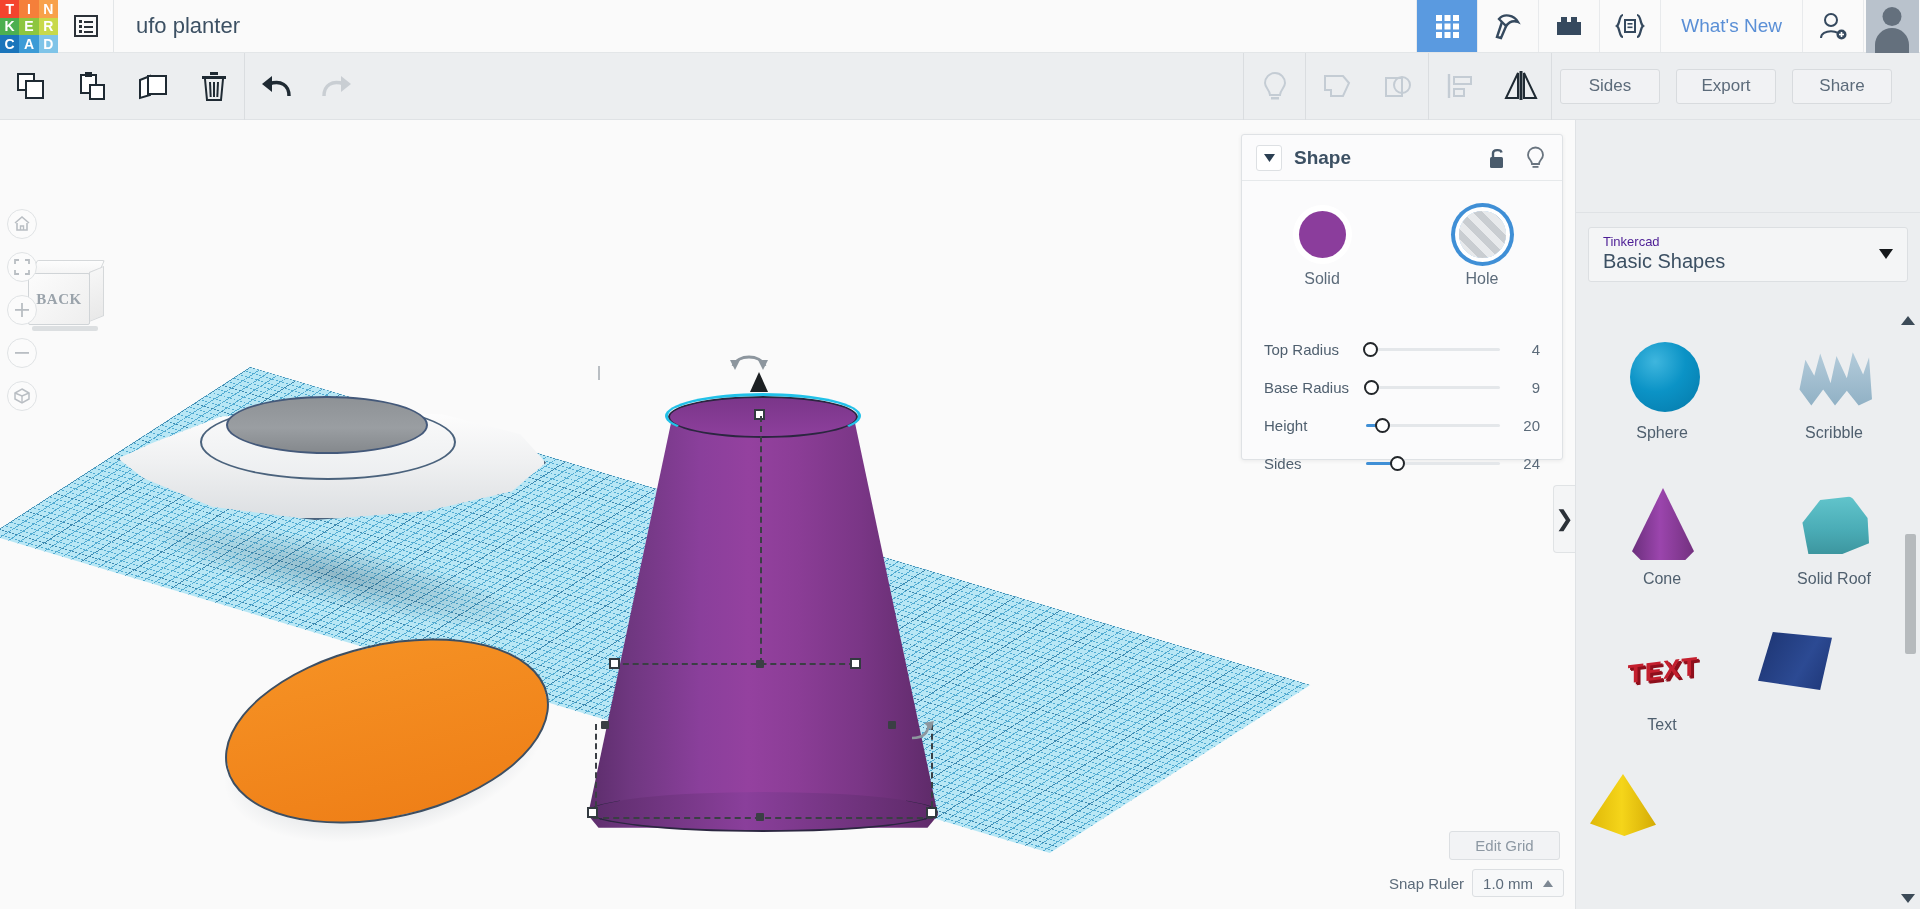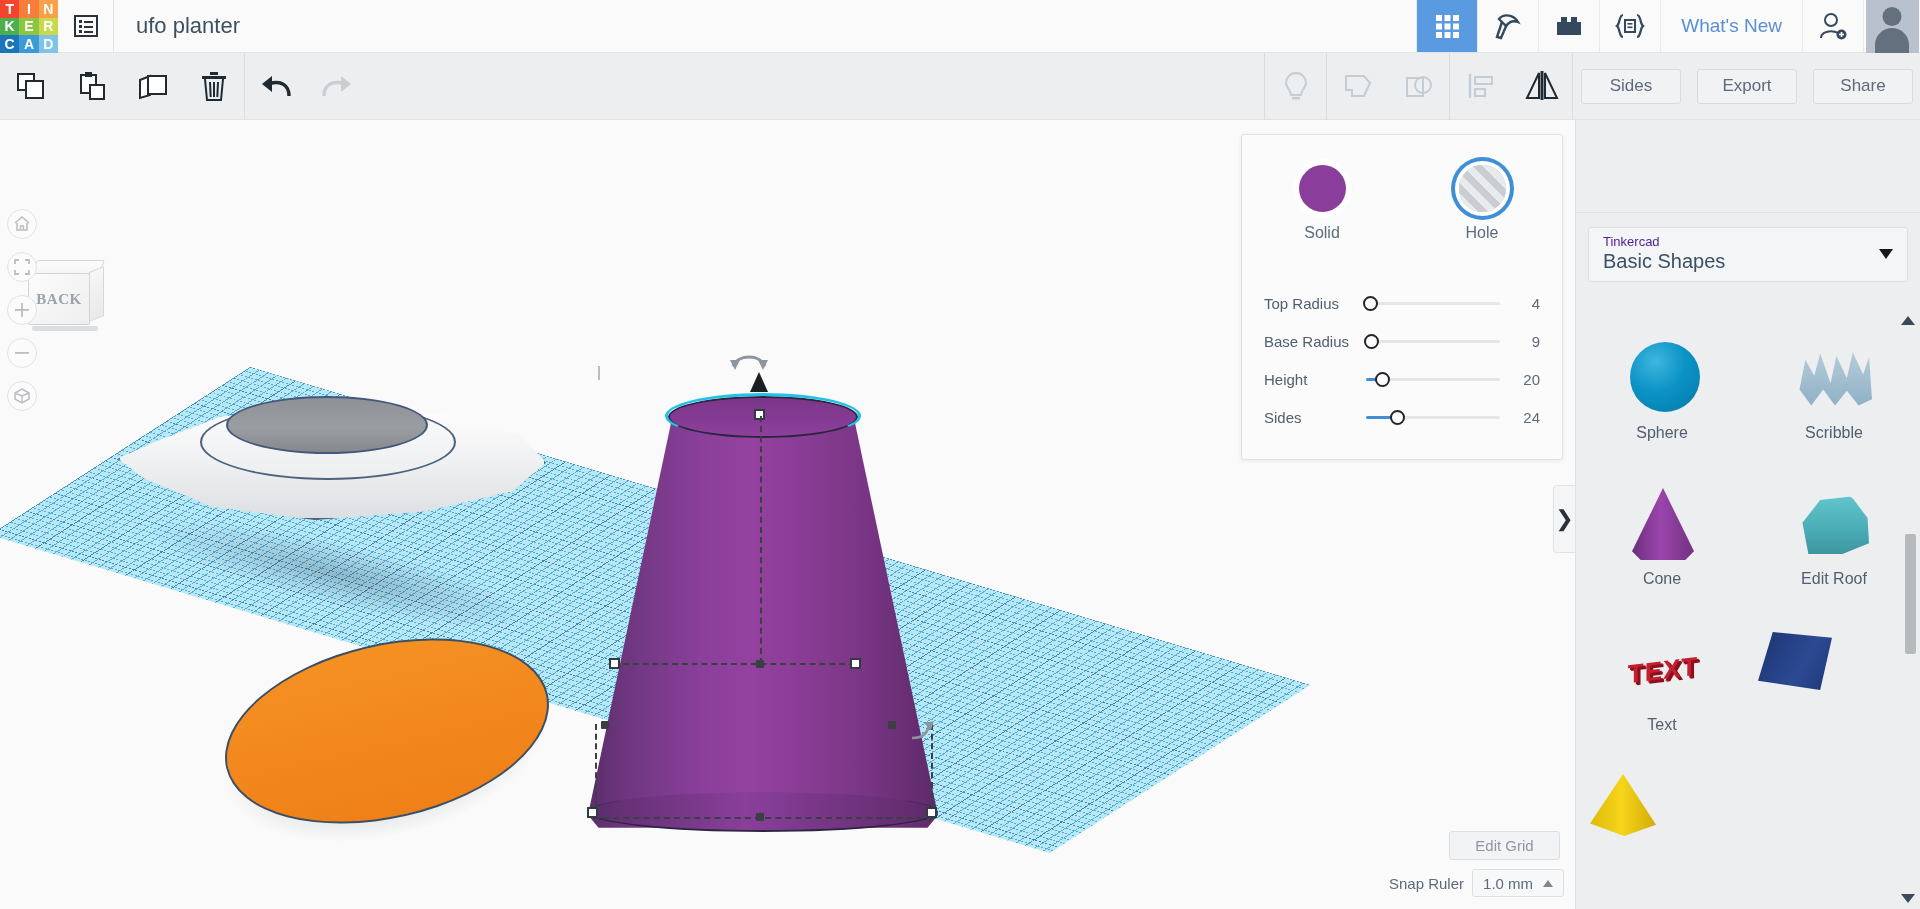--- a/index.html
+++ b/index.html
@@ -552,21 +552,21 @@
       <svg width="36" height="32" viewBox="0 0 36 32">
         <path d="M15 3 L15 28 L3 28 Z" fill="none" stroke="#1f2a33" stroke-width="2"></path>
         <path d="M21 3 L21 28 L33 28 Z" fill="none" stroke="#1f2a33" stroke-width="2"></path>
         <line x1="18" y1="1" x2="18" y2="30" stroke="#1f2a33" stroke-width="3"></line>
       </svg>
     </div>
     <div class="t2-sep"></div>
 
     <div class="t2-text-btn">Sides</div>
     <div class="t2-text-btn">Export</div>
-    <div class="t2-text-btn" style="margin-right:7px">Share</div>
+    <div class="t2-text-btn" style="margin-right:28px">Share</div>
   </div>
 
   <div class="viewport">
 
     <div class="workplane"></div>
     <div class="workplane-major"></div>
 
     <div class="ufo-shadow"></div>
     <div class="ufo">
       <div class="ufo-body"></div>
@@ -665,20 +665,40 @@
     <span class="snap-label">Snap Ruler</span>
     <div class="snap-select">
       <span>1.0 mm</span>
       <svg width="10" height="7" viewBox="0 0 10 7">
         <path d="M5 0 L10 7 L0 7 Z" fill="#7d8893"></path>
       </svg>
     </div>
   </div>
 
   <div class="inspector">
+    <div class="insp-head">
+      <div class="insp-caret">
+        <svg width="11" height="8" viewBox="0 0 11 8">
+          <path d="M0 0 L11 0 L5.5 8 Z" fill="#2b3f52"></path>
+        </svg>
+      </div>
+      <div class="insp-title">Shape</div>
+      <div class="insp-icon">
+        <svg width="18" height="22" viewBox="0 0 18 22">
+          <rect x="2" y="10" width="13" height="11" rx="1.5" fill="#4a5b6c"></rect>
+          <path d="M5 10 L5 6 C5 2.5, 13 2, 13.5 5.5" fill="none" stroke="#4a5b6c" stroke-width="2.4"></path>
+        </svg>
+      </div>
+      <div class="insp-icon">
+        <svg width="19" height="23" viewBox="0 0 19 23">
+          <path d="M9.5 1.5 C14 1.5, 17 5, 17 9 C17 13, 13 14.5, 13 18 L6 18 C6 14.5, 2 13, 2 9 C2 5, 5 1.5, 9.5 1.5 Z" fill="none" stroke="#69747f" stroke-width="1.8"></path>
+          <rect x="6.5" y="20" width="6" height="1.8" fill="#69747f"></rect>
+        </svg>
+      </div>
+    </div>
 
     <div class="swatch-row">
       <div class="swatch-cell">
         <div class="sw-circle sw-solid"></div>
         <div class="sw-label">Solid</div>
       </div>
       <div class="swatch-cell">
         <div class="sw-circle sw-hole"></div>
         <div class="sw-label">Hole</div>
       </div>
@@ -758,21 +778,21 @@
         <div class="sb-cell">
           <div class="sb-thumb">
               <div class="th-cone"></div>
             </div>
           <div class="sb-cell-label">Cone</div>
         </div>
         <div class="sb-cell">
           <div class="sb-thumb">
               <div class="th-roundroof"></div>
             </div>
-          <div class="sb-cell-label">Edit Roof</div>
+          <div class="sb-cell-label">Solid Roof</div>
         </div>
         <div class="sb-cell">
           <div class="sb-thumb">
             <div class="th-text">TEXT</div>
           </div>
           <div class="sb-cell-label">Text</div>
         </div>
         <div class="sb-cell" style="height:80px;align-items:flex-start">
           <div class="sb-thumb">
               <div class="th-box"></div>

